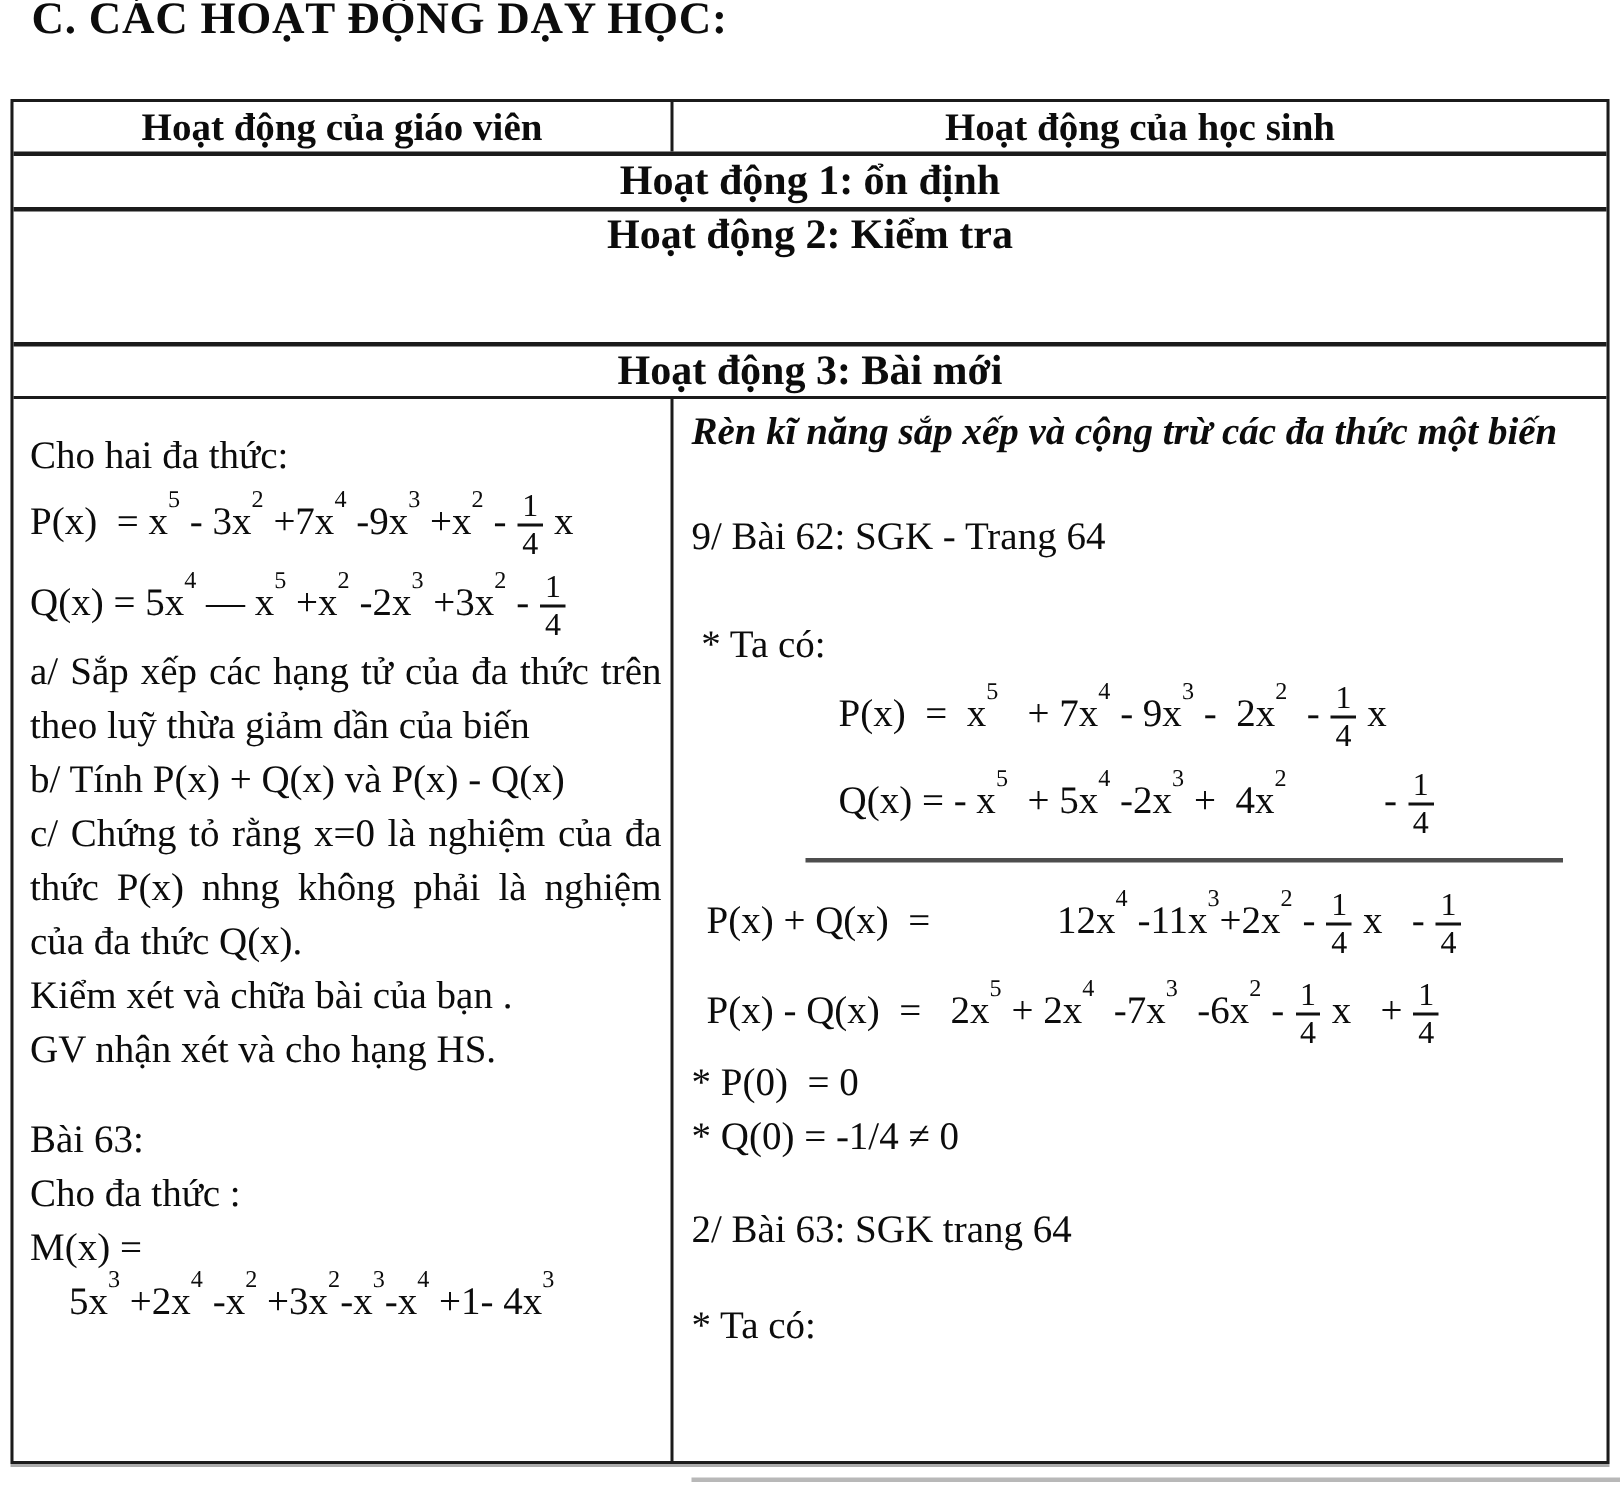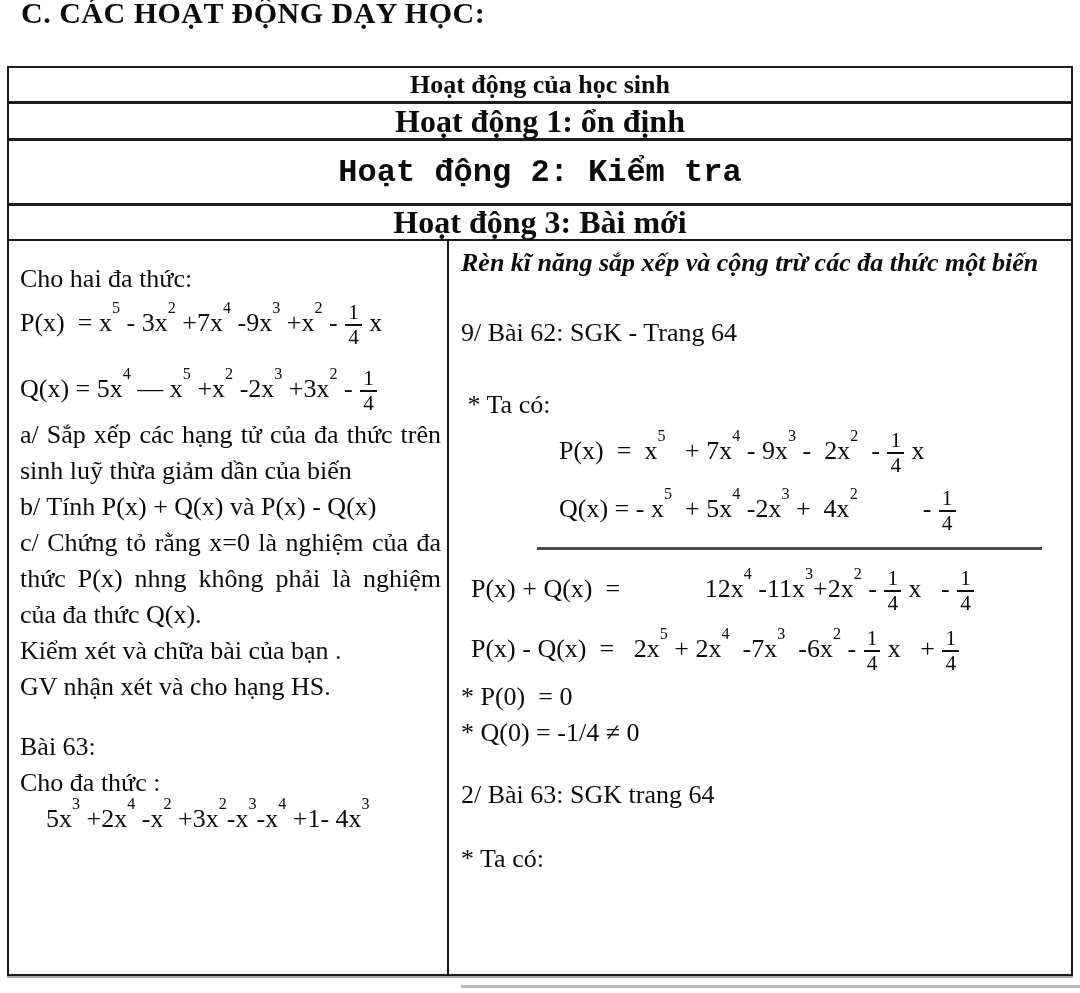--- a/index.html
+++ b/index.html
@@ -22,25 +22,25 @@
   .row{display:flex;box-sizing:border-box;}
   .header-row{height:36px;border-bottom:3px solid #1b1b1b;}
   .cell{box-sizing:border-box;}
   .cell.left{width:440px;border-right:2px solid #1b1b1b;}
   .cell.right{flex:1;}
   .hcell{
     display:flex;align-items:center;justify-content:center;
     font-weight:bold;font-size:26px;
   }
   .act-row{
-    justify-content:center;font-weight:bold;font-size:32px;
+    justify-content:center;font-weight:bold;font-size:28px;
     align-items:center;
   }
   .act1{height:37px;border-bottom:3px solid #1b1b1b;}
-  .act2{height:65px;border-bottom:3px solid #1b1b1b;align-items:center;font-family:Liberation Mono, monospace;}
+  .act2{height:90px;border-bottom:3px solid #1b1b1b;align-items:flex-start;}
   .act3{height:35px;border-bottom:2px solid #1b1b1b;}
   .content-row{flex:1;overflow:hidden;}
   .cell.body{font-size:26px;overflow:hidden;}
   .teacher{padding:20px 6px 0 11px;}
   .student{padding:4px 10px 0 12px;}
   .line{line-height:36px;white-space:pre-wrap;}
   .line.math{white-space:pre;}
   .line.justify{text-align:justify;}
   .line.bold{font-weight:bold;font-style:italic;}
   .line.blank{height:24px;}
@@ -67,48 +67,50 @@
 </head>
 <body>
 
 <div class="page">
 
   <h1 class="title">C. CÁC HOẠT ĐỘNG DẠY HỌC:</h1>
 
   <div class="doc-table">
 
     <div class="row header-row">
+      <div class="cell left hcell">Hoạt động của giáo viên</div>
       <div class="cell right hcell">Hoạt động của học sinh</div>
     </div>
 
     <div class="row act-row act1">
       <span>Hoạt động 1: ổn định</span>
     </div>
 
     <div class="row act-row act2">
       <span>Hoạt động 2: Kiểm tra</span>
     </div>
 
     <div class="row act-row act3">
       <span>Hoạt động 3: Bài mới</span>
     </div>
 
     <div class="row content-row">
       <div class="cell left body teacher">
           <div class="line">Cho hai đa thức:</div>
           <div class="line math" style="line-height: 52px;">P(x)  = x<sup>5</sup> - 3x<sup>2</sup> +7x<sup>4</sup> -9x<sup>3</sup> +x<sup>2</sup> - <span class="frac"><span class="num">1</span><span class="den">4</span></span> x</div>
-          <div class="line math" style="line-height: 56px; margin-top: 12px;">Q(x) = 5x<sup>4</sup> — x<sup>5</sup> +x<sup>2</sup> -2x<sup>3</sup> +3x<sup>2</sup> - <span class="frac"><span class="num">1</span><span class="den">4</span></span></div>
-          <div class="line justify">a/ Sắp xếp các hạng tử của đa thức trên sinh luỹ thừa giảm dần của biến</div>
+          <div class="line math" style="line-height: 56px;">Q(x) = 5x<sup>4</sup> — x<sup>5</sup> +x<sup>2</sup> -2x<sup>3</sup> +3x<sup>2</sup> - <span class="frac"><span class="num">1</span><span class="den">4</span></span></div>
+          <div class="line justify">a/ Sắp xếp các hạng tử của đa thức trên theo luỹ thừa giảm dần của biến</div>
           <div class="line">b/ Tính P(x) + Q(x) và P(x) - Q(x)</div>
           <div class="line justify">c/ Chứng tỏ rằng x=0 là nghiệm của đa thức P(x) nhng không phải là nghiệm của đa thức Q(x).</div>
           <div class="line">Kiểm xét và chữa bài của bạn .</div>
           <div class="line">GV nhận xét và cho hạng HS.</div>
           <div class="line blank" style="height: 24px;"></div>
           <div class="line">Bài 63:</div>
           <div class="line">Cho đa thức :</div>
+          <div class="line math">M(x) =</div>
           <div class="line math">    5x<sup>3</sup> +2x<sup>4</sup> -x<sup>2</sup> +3x<sup>2</sup>-x<sup>3</sup>-x<sup>4</sup> +1- 4x<sup>3</sup></div>
         </div>
       <div class="cell right body student">
           <div class="line bold justify">Rèn kĩ năng sắp xếp và cộng trừ các đa thức một biến</div>
           <div class="line blank" style="height: 34px;"></div>
           <div class="line">9/ Bài 62: SGK - Trang 64</div>
           <div class="line blank" style="height: 36px;"></div>
           <div class="line"> * Ta có:</div>
           <div class="line math" style="padding-left: 98px; line-height: 56px;">P(x)  =  x<sup>5</sup>   + 7x<sup>4</sup> - 9x<sup>3</sup> -  2x<sup>2</sup>  - <span class="frac"><span class="num">1</span><span class="den">4</span></span> x</div>
           <div class="line math" style="padding-left: 98px; line-height: 60px;">Q(x) = - x<sup>5</sup>  + 5x<sup>4</sup> -2x<sup>3</sup> +  4x<sup>2</sup>          - <span class="frac"><span class="num">1</span><span class="den">4</span></span></div>

